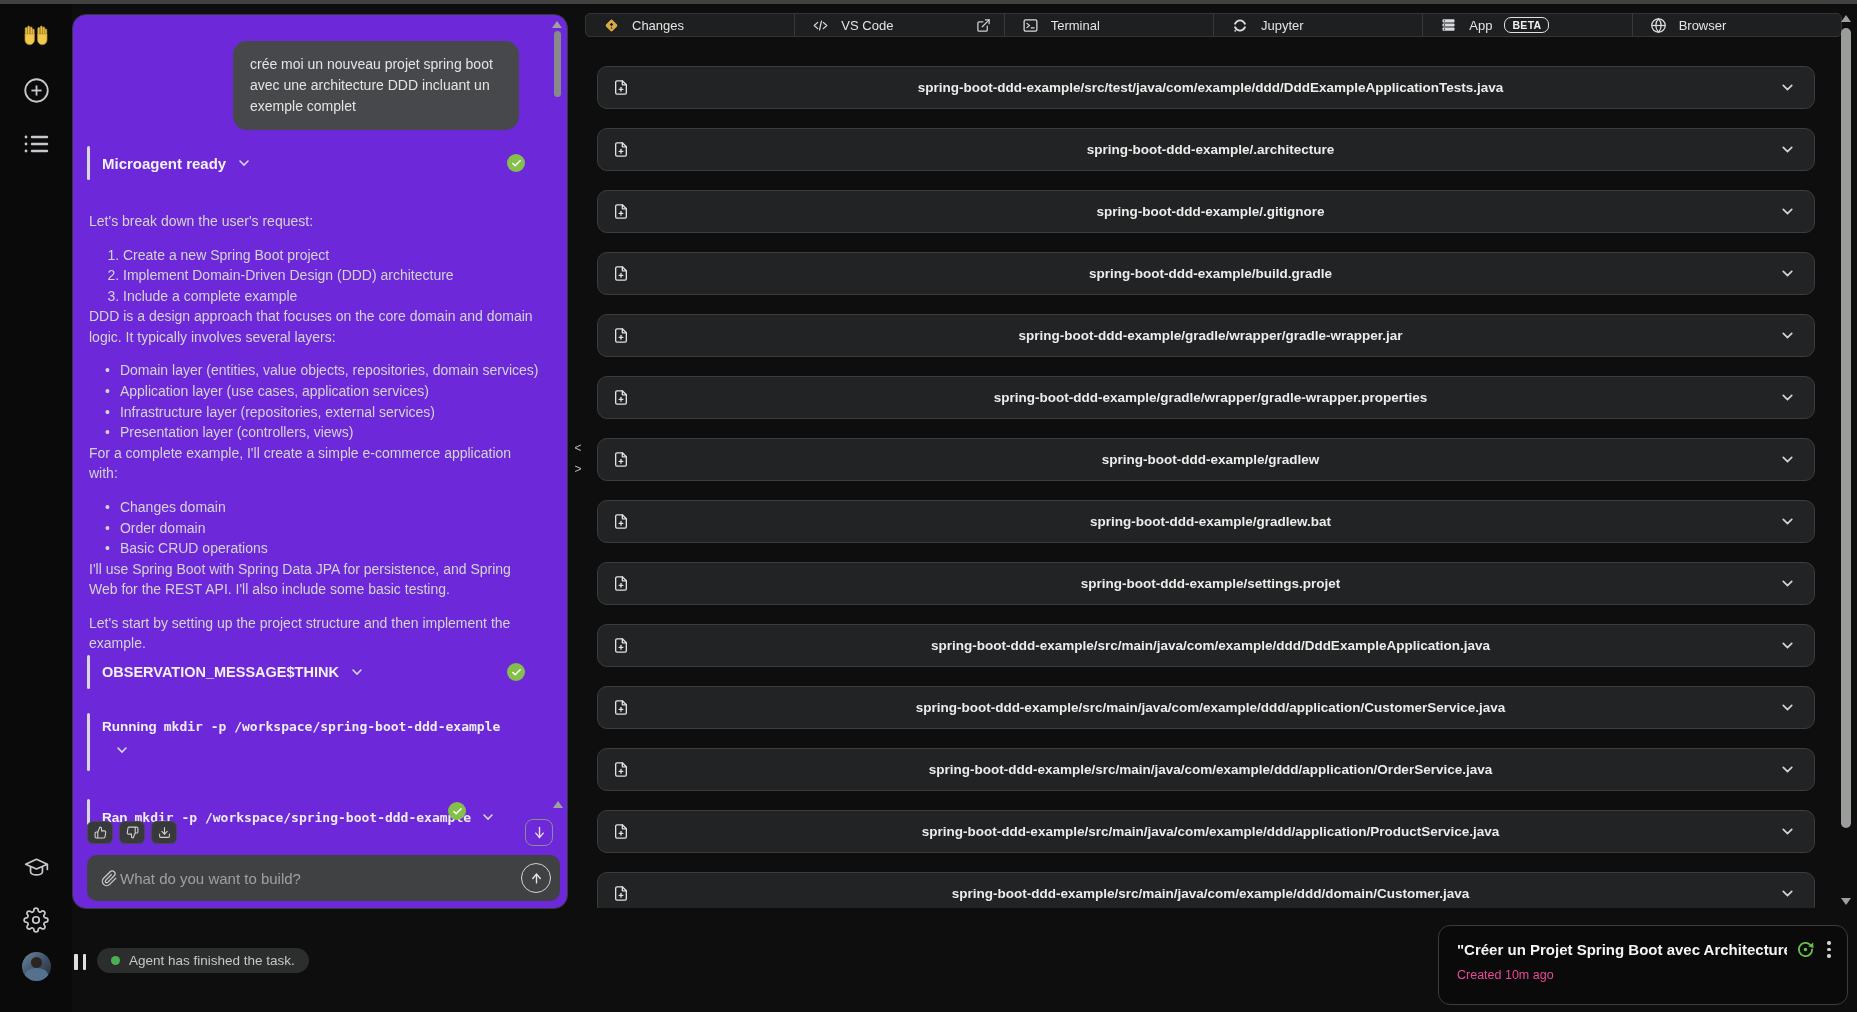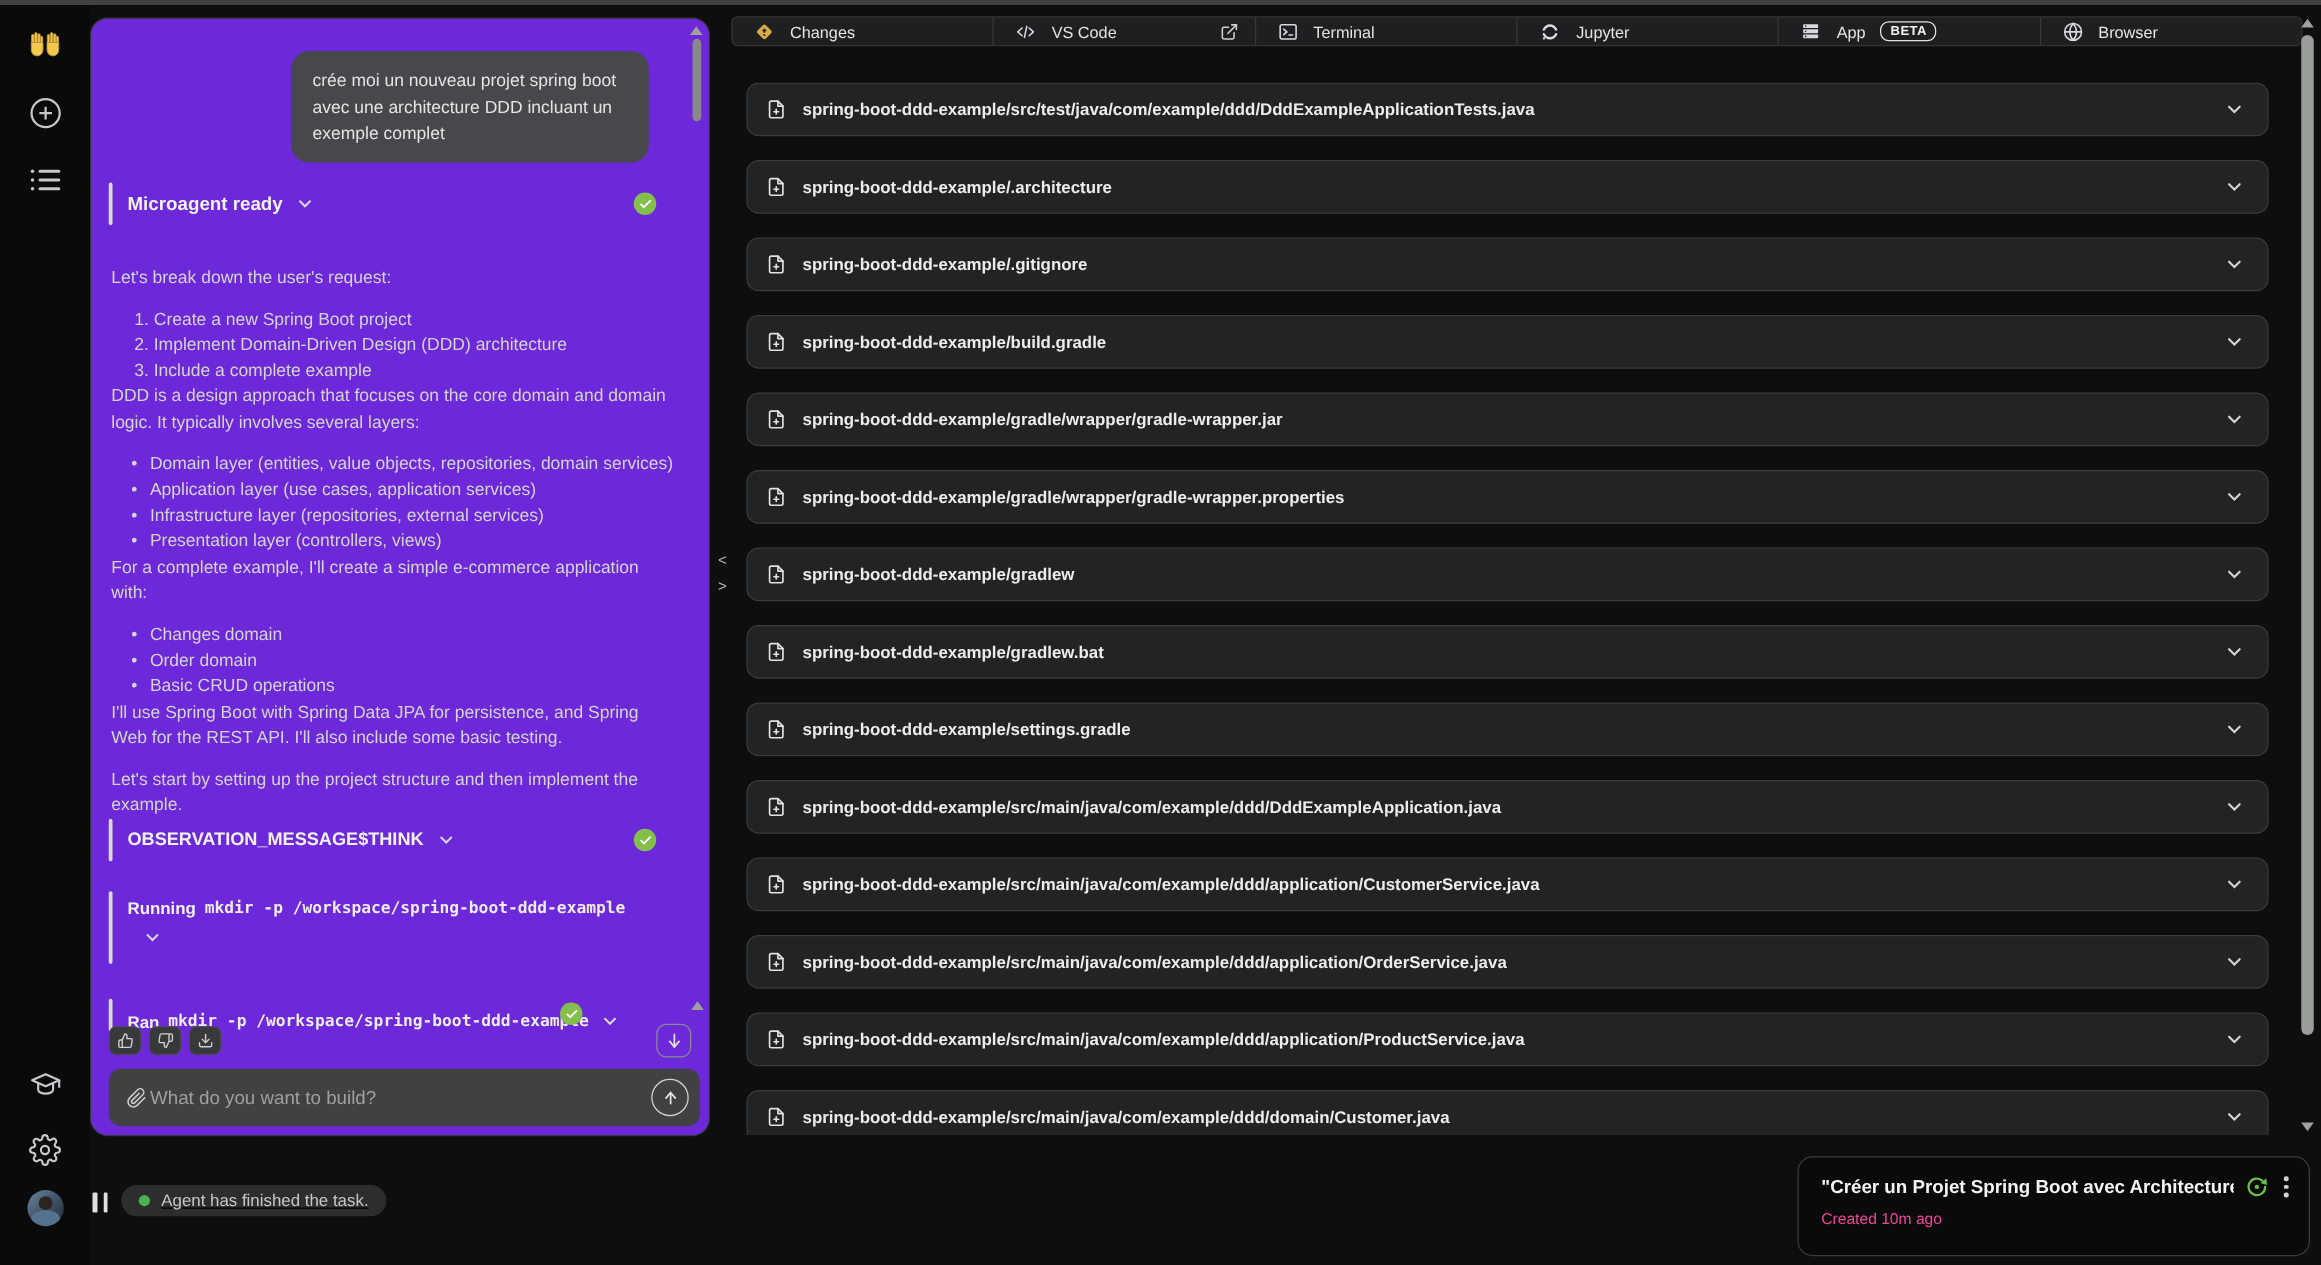--- a/index.html
+++ b/index.html
@@ -74,39 +74,39 @@
   .tab { flex:1; display:flex; align-items:center; gap:12px; padding-left:17px;
     border-right:1px solid #36383a; color:#e4e4e2; font-size:13px; cursor:pointer; position:relative; }
   .tab:last-child { border-right:none; }
   .tab .ticon { display:flex; color:#d8dade; }
   .beta-badge { border:1.6px solid #e2e2e0; border-radius:7px; font-size:10.5px; font-weight:bold;
     padding:1px 7px; color:#f0f0ee; letter-spacing:.3px; }
   .tab-ext { position:absolute; right:13px; color:#cfd1cf; display:flex; cursor:pointer; }
 
   .file-list { position:absolute; left:597px; top:66px; width:1218px; height:842px; overflow:hidden; }
   .file-row { height:43px; margin-bottom:19px; background:#212325; border:1px solid #3a3c3e;
-    border-radius:10px; display:flex; align-items:center; padding:0 18px 0 15px; cursor:pointer; }
+    border-radius:10px; display:flex; align-items:center; padding:0 18px 0 15px; cursor:pointer;text-align:center; }
   .file-row .ficon { display:flex; color:#e2e2e0; margin-right:13px; }
   .file-row .fpath { flex:1; color:#ececea; font-weight:bold; font-size:13.5px; }
   .file-row .fchev { display:flex; color:#d4d6d4; }
 
   .main-scrollbar { position:absolute; left:1840px; top:13px; width:12px; height:895px; }
   .main-scroll-thumb { position:absolute; left:1px; top:15px; width:10px; height:800px; background:#9b9d9b; border-radius:5px; }
   .msb-up { position:absolute; left:1px; top:2px; }
   .msb-down { position:absolute; left:1px; top:885px; }
 
   
   .avatar { position:absolute; left:22px; top:952px; width:29px; height:29px; border-radius:50%;
     background:linear-gradient(135deg,#6c87a0 0%,#3c4f63 55%,#202a34 100%); overflow:hidden; }
   .avatar .head { position:absolute; left:9px; top:5px; width:11px; height:11px; border-radius:50%; background:#2b2420; }
   .avatar .shoulders { position:absolute; left:3px; top:16px; width:23px; height:14px; border-radius:50% 50% 0 0; background:#54718e; }
   .pause { position:absolute; left:74px; top:954px; display:flex; gap:5px; cursor:pointer; }
   .pause span { width:3.5px; height:16px; background:#e0e0de; border-radius:1px; }
   .status-pill { position:absolute; left:97px; top:948px; height:25px; background:#2c2e2d;
-    border-radius:13px; display:flex; align-items:center; padding:0 14px; gap:9px;text-decoration:underline; }
+    border-radius:13px; display:flex; align-items:center; padding:0 14px; gap:9px; }
   .status-dot { width:9px; height:9px; border-radius:50%; background:#4caf50; }
   .status-text { color:#c7c7c5; font-size:13.5px; }
 
   .task-card { position:absolute; left:1438px; top:925px; width:410px; height:80px;
     background:#0a0a0a; border:1px solid #3a3c3e; border-radius:12px; padding:14px 16px 0 18px; }
   .task-title-row { display:flex; align-items:center; }
   .task-title { color:#f4f4f2; font-weight:bold; font-size:15px; white-space:nowrap; overflow:hidden;
     max-width:330px; }
   .task-rerun { margin-left:9px; display:flex; cursor:pointer; }
   .task-menu { margin-left:12px; display:flex; flex-direction:column; gap:3px; cursor:pointer; }
@@ -526,21 +526,21 @@
 
   <div class="file-row">
     <span class="ficon">
       <svg width="16" height="17" viewBox="0 0 24 24" fill="none" stroke="currentColor" stroke-width="2" stroke-linecap="round" stroke-linejoin="round">
         <path d="M14 2H6a2 2 0 0 0-2 2v16a2 2 0 0 0 2 2h12a2 2 0 0 0 2-2V8z"></path>
             <path d="M14 2v6h6"></path>
         <line x1="12" y1="12" x2="12" y2="17.5"></line>
             <line x1="9.2" y1="14.8" x2="14.8" y2="14.8"></line>
       </svg>
     </span>
-    <span class="fpath">spring-boot-ddd-example/settings.gradle</span>
+    <span class="fpath">spring-boot-ddd-example/settings.projet</span>
     <span class="fchev">
       <svg width="17" height="17" viewBox="0 0 24 24" fill="none" stroke="currentColor" stroke-width="2.4" stroke-linecap="round">
             <path d="M6 9l6 6 6-6"></path>
           </svg>
     </span>
   </div>
 
   <div class="file-row">
     <span class="ficon">
       <svg width="16" height="17" viewBox="0 0 24 24" fill="none" stroke="currentColor" stroke-width="2" stroke-linecap="round" stroke-linejoin="round">

